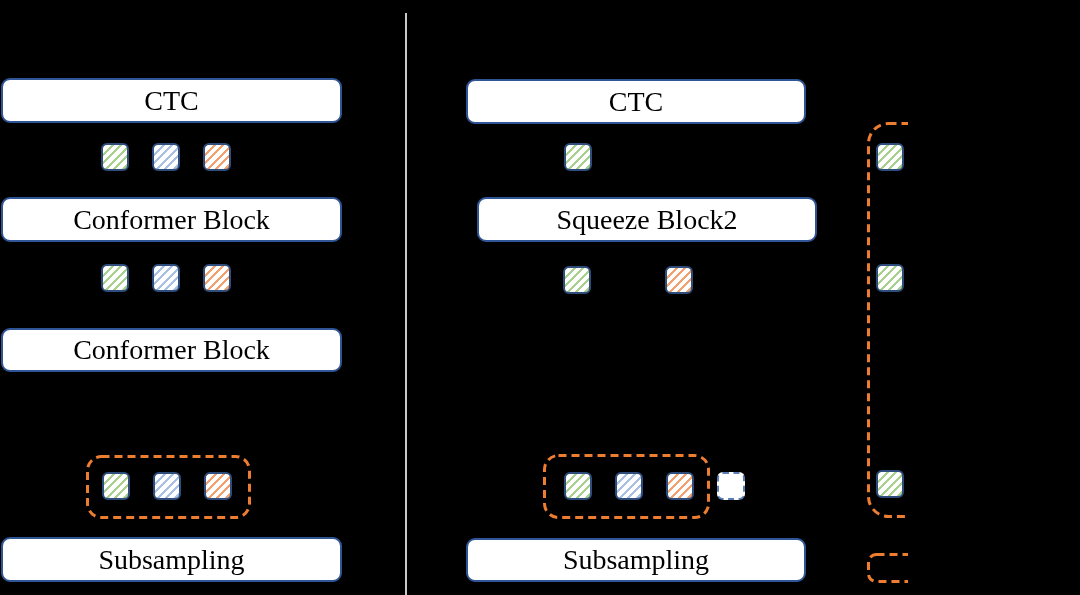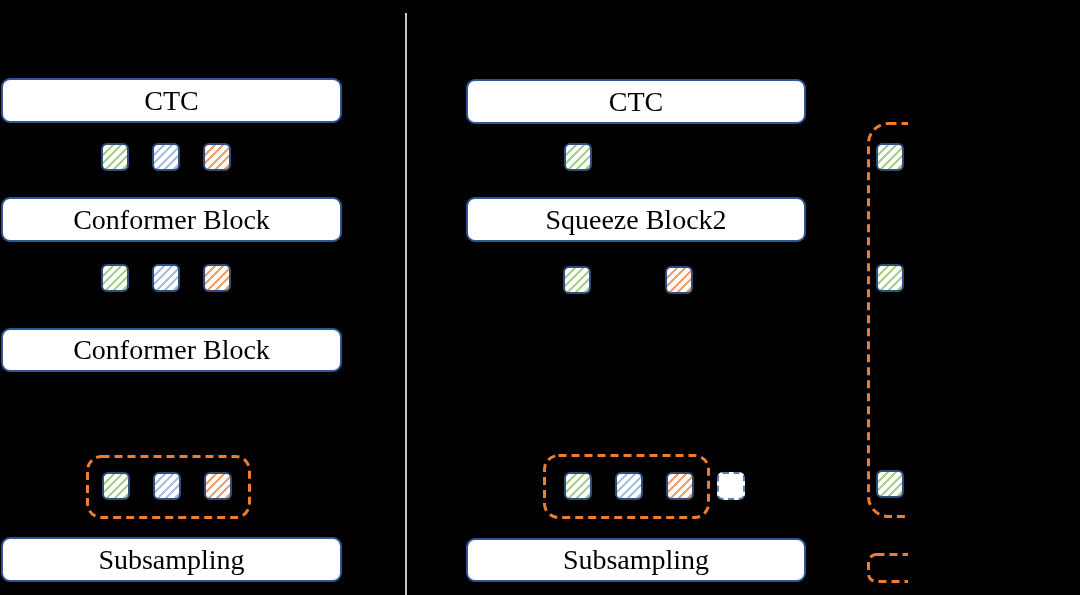--- a/index.html
+++ b/index.html
@@ -116,21 +116,21 @@
   </div>
 
   <div class="block" style="left:466px;top:79px;width:340px;height:45px">
     <span class="block-label">CTC</span>
   </div>
 
   <div class="tok-row" style="left:564px;top:143px">
       <div class="tok tok-green"></div>
     </div>
 
-  <div class="block" style="left:466px;top:197px;width:340px;height:45px">
+  <div class="block" style="left:477px;top:197px;width:340px;height:45px">
     <span class="block-label">Squeeze Block2</span>
   </div>
 
   <div class="tok-row" style="left:563px;top:266px">
       <div class="tok tok-green"></div>
       <div class="tok tok-spacer"></div>
       <div class="tok tok-orange"></div>
     </div>
 
 

